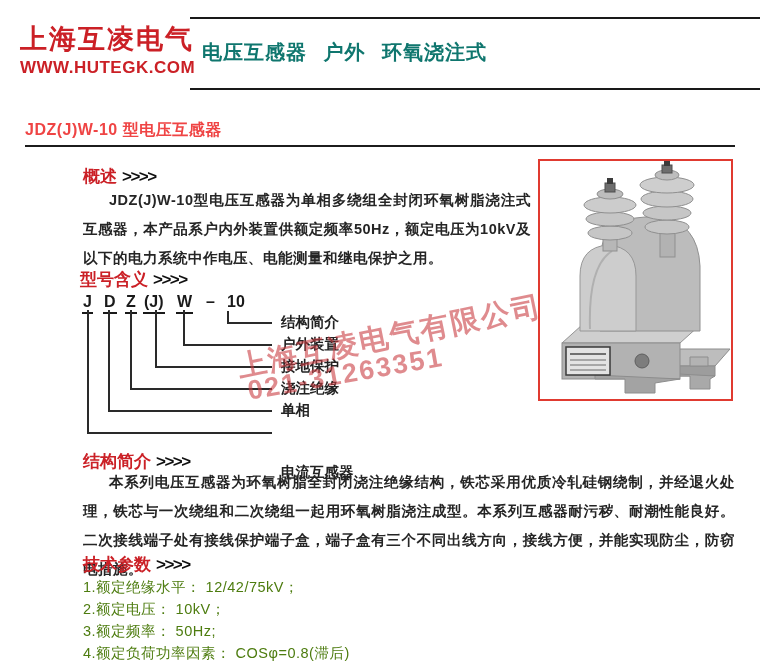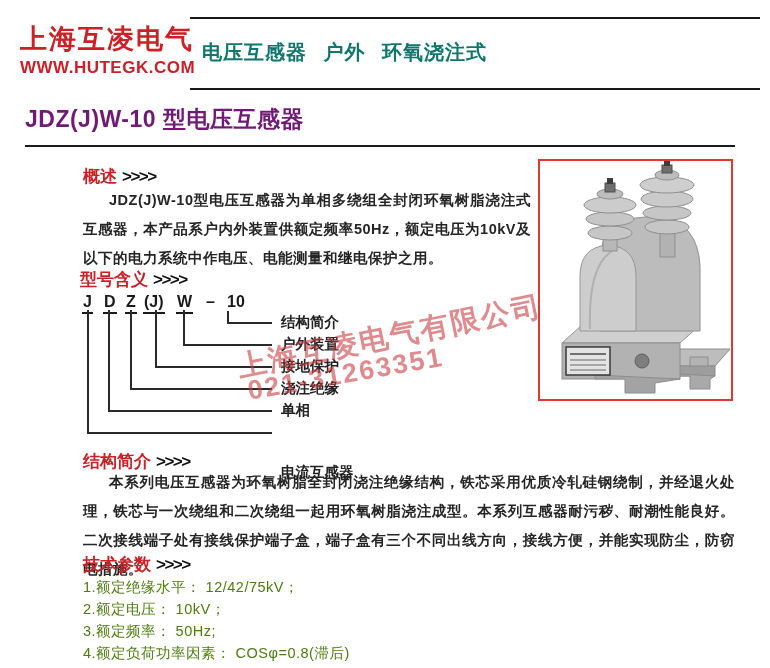--- a/index.html
+++ b/index.html
@@ -25,22 +25,22 @@
     position:absolute;left:190px;top:17px;width:578px;height:69px;
     border-top:2px solid #191919;border-bottom:2px solid #191919;
   }
   .title-band .doc-title{
     display:block;line-height:67px;padding-left:12px;
     font-size:20px;font-weight:bold;color:#0f766e;
     letter-spacing:1px;word-spacing:10px;white-space:nowrap;
   }
   
   .product-heading{
-    position:absolute;left:25px;top:104px;
-    font-size:23px;font-weight:bold;color:#701a75;letter-spacing:0.5px;
+    position:absolute;left:25px;top:120px;
+    font-size:16px;font-weight:bold;color:#ef4444;letter-spacing:0.5px;
     white-space:nowrap;
   }
   .heading-rule{
     position:absolute;left:25px;top:145px;width:710px;height:2px;
     background:#1c1c1c;
   }
   
   .sec-title{position:absolute;font-size:17px;font-weight:bold;white-space:nowrap;}
   .sec-title .red{color:#cb2026;}
   .sec-title .chev{color:#111;margin-left:5px;letter-spacing:-1.5px;}

